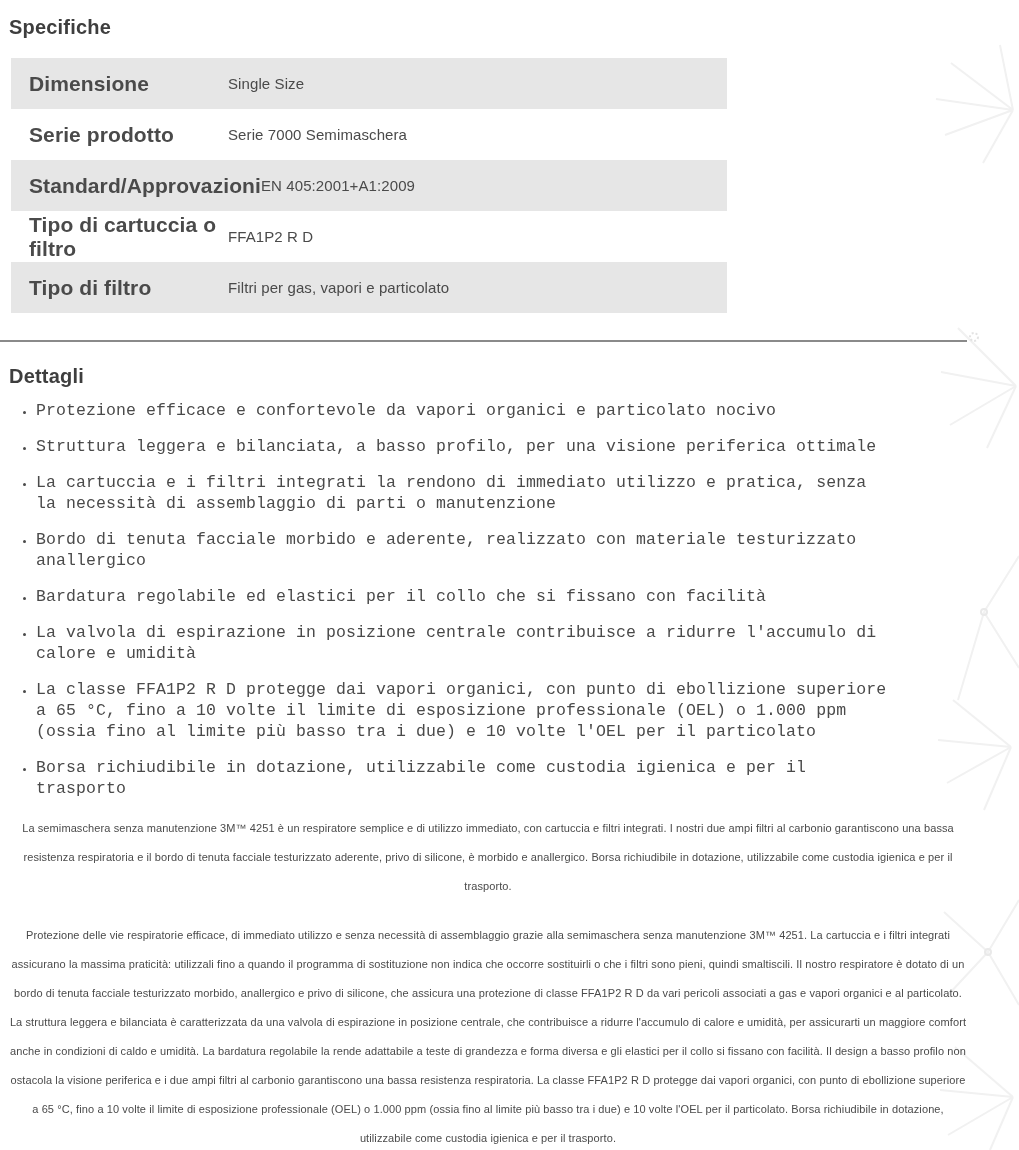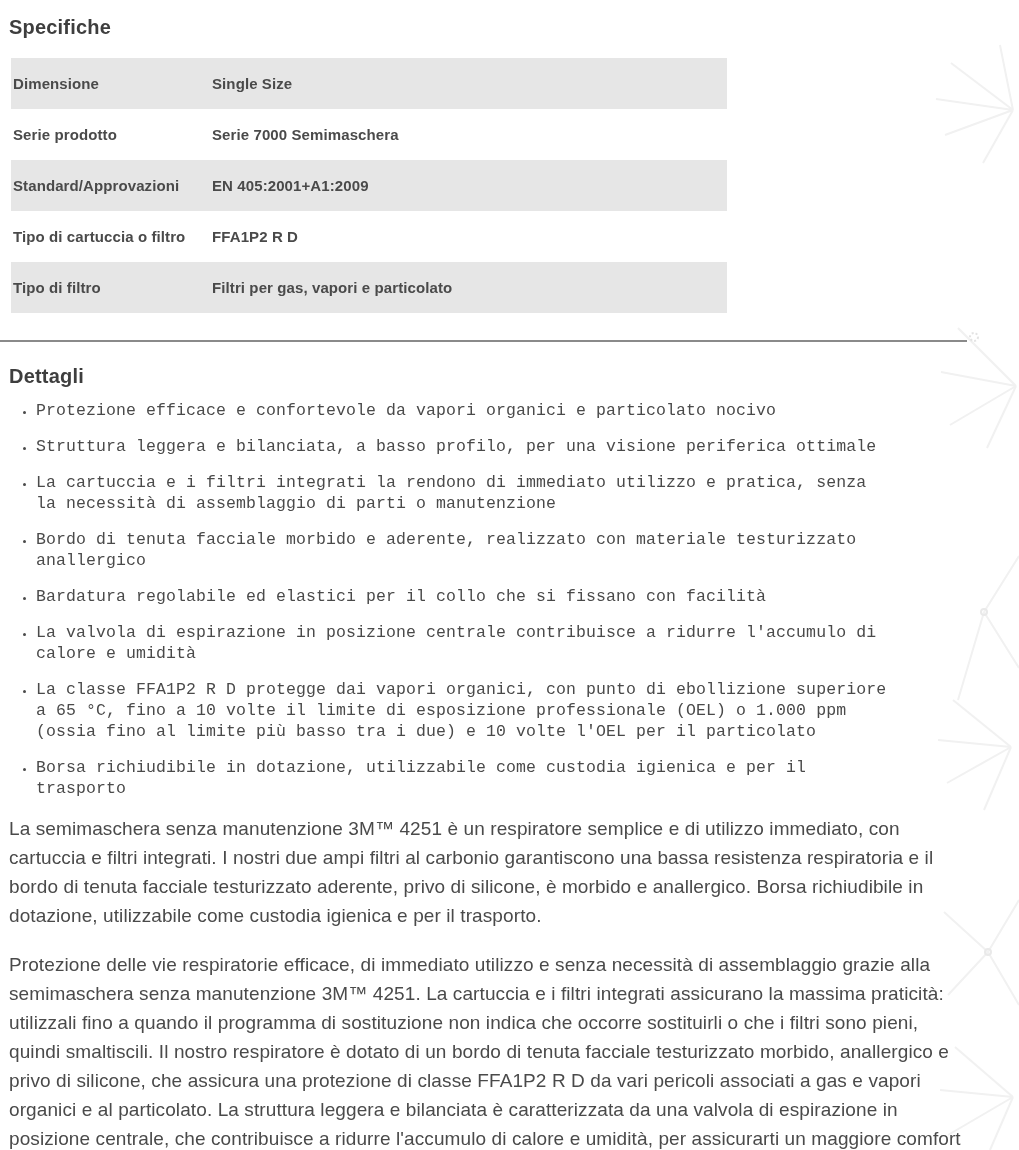--- a/index.html
+++ b/index.html
@@ -17,43 +17,43 @@
     margin: 0;
     font-size: 20px; line-height: 28px; font-weight: 700;
     color: var(--heading, #3e3e3e);
     letter-spacing: 0.2px;
   }
 
   .spec-table { margin-top: 17px; width: 716px; margin-left: 2px; }
   .spec-row { display: flex; align-items: center; min-height: 51px; }
   .spec-row:nth-child(odd) { background: var(--row-stripe, #e6e6e6); }
   .spec-label {
-    flex: 0 0 199px; padding-left: 2px;
-    font-size: 15px; font-weight: 700; letter-spacing: 0.1px;
+    flex: 0 0 199px; padding-left: 18px;
+    font-size: 21px; font-weight: 700; letter-spacing: 0.1px;
   }
-  .spec-value { font-size: 15px; font-weight: 700; letter-spacing: 0.1px; padding-right: 10px; }
+  .spec-value { font-size: 15px; font-weight: 400; letter-spacing: 0.1px; padding-right: 10px; }
 
   .divider {
     border: none; border-top: 2px solid var(--divider, #8a8a8a);
     margin: 27px 0 0 -9px; width: 967px; height: 0;
   }
 
   .details-title { margin-top: 20px; }
 
   .bullet-list { margin: 10px 0 0 0; padding: 0 0 0 27px; list-style: disc; font-family: Liberation Mono, monospace; }
   .bullet-list li {
     font-size: 16.5px; line-height: 21px;
     margin-bottom: 15px; max-width: 860px;
     letter-spacing: 0.1px;
   }
   .bullet-list li::marker { font-size: 12px; color: var(--text, #4a4a4a); }
 
   .para {
     margin: 14px 0 0 0; width: 958px;
-    font-size: 19px; line-height: 29px; letter-spacing: 0.1px;
+    font-size: 11px; line-height: 29px; letter-spacing: 0.1px; text-align: center;
   }
   .para + .para { margin-top: 20px; }
 </style>
 </head>
 <body>
 
 <svg class="bg-decor" width="1019" height="1150" viewBox="0 0 1019 1150" aria-hidden="true">
   <g stroke="#f1f1f1" stroke-width="2" fill="none">
     <path d="M1013 110 L951 63 M1013 110 L936 99 M1013 110 L945 135 M1013 110 L983 163 M1013 110 L1000 45"></path>
     <path d="M1016 386 L958 328 M1016 386 L941 372 M1016 386 L950 425 M1016 386 L987 448"></path>

